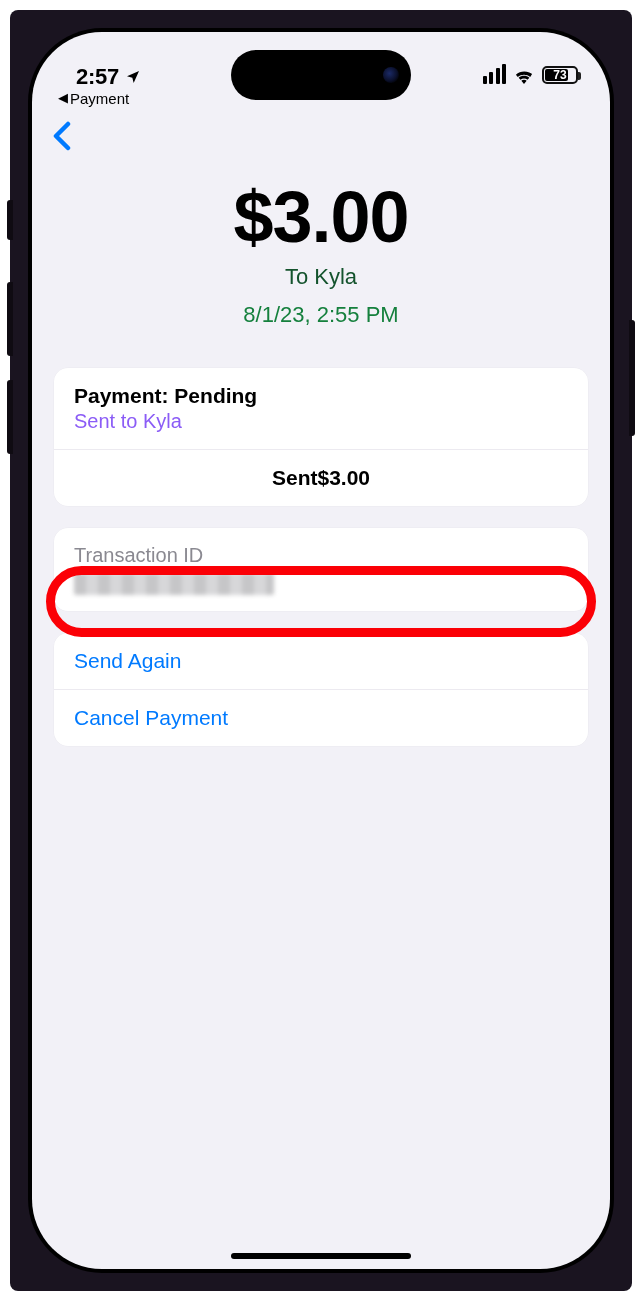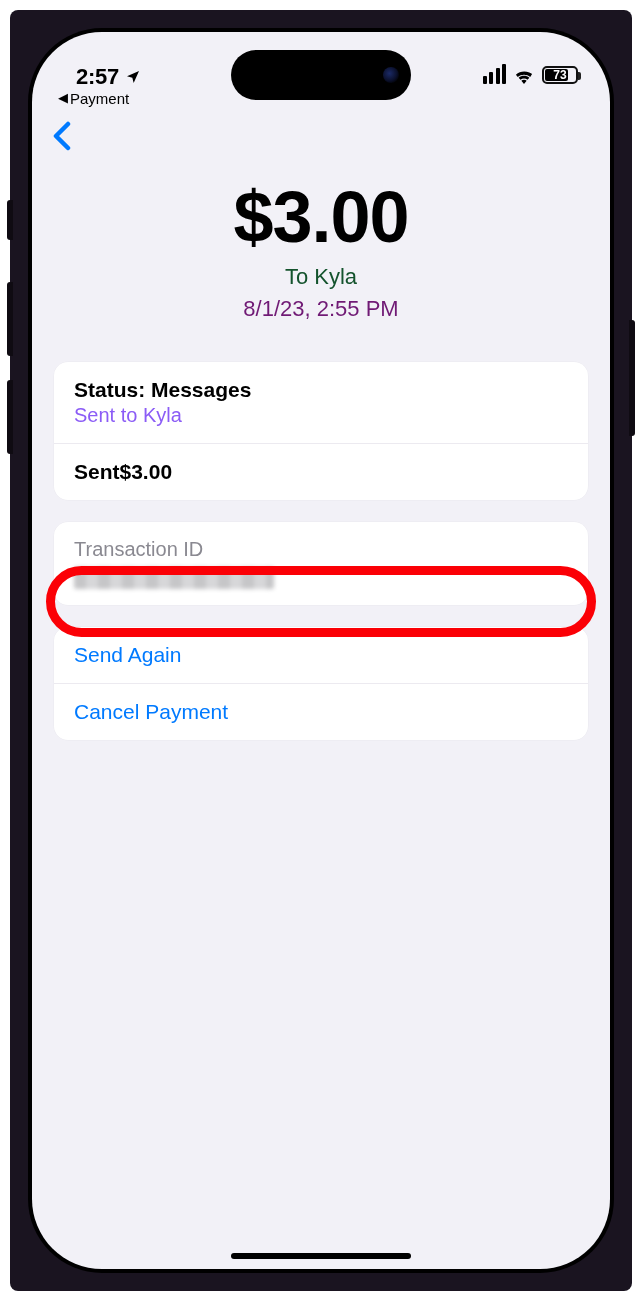--- a/index.html
+++ b/index.html
@@ -79,32 +79,32 @@
   
   .nav {
     height:52px; display:flex; align-items:center; padding-left:20px;
     margin-top:22px;
   }
   .back-chevron { color:#007aff; }
   
   .amount-block { text-align:center; margin-top:12px; }
   .amount { font-size:72px; font-weight:700; letter-spacing:-1px; color:#000; }
   .subline { color:#14532d; font-size:22px; margin-top:6px; }
-  .subline2 { color:#701a75; font-size:22px; margin-top:6px; }
+  .subline2 { color:#15803d; font-size:22px; margin-top:12px; }
   
   .content { padding:0 22px; margin-top:40px; }
   .card {
     background:#fff; border-radius:14px; margin-bottom:22px;
     box-shadow:0 0 0 0.5px rgba(0,0,0,0.03);
   }
   .row { padding:16px 20px; }
   .row + .row { border-top:1px solid #eceaf0; }
   .status-line { font-size:21px; font-weight:600; color:#000; }
   .status-sub  { font-size:20px; color:#8b5cf6; margin-top:2px; }
-  .sent-row { display:flex; justify-content:flex-start; align-items:center; font-size:21px; font-weight:600; color:#000;}
+  .sent-row { display:flex; justify-content:center; align-items:center; font-size:21px; font-weight:600; color:#000;}
   .link-row { font-size:21px; color:#007aff; font-weight:400; }
   .txid-label { font-size:20px; color:#8a8991; }
   .txid-value { margin-top:6px; height:22px; width:200px;
                 background:repeating-linear-gradient(90deg,#c6c6c8 0 12px,#d7d7d9 12px 24px);
                 filter:blur(2px); border-radius:2px;}
   
   .highlight {
     position:absolute;
     border:9px solid #fb0006;
     border-radius:38px;
@@ -170,21 +170,21 @@
       <div class="amount-block">
         <div class="amount">$3.00</div>
         <div class="subline">To Kyla</div>
         <div class="subline2">8/1/23, 2:55 PM</div>
       </div>
 
       <div class="content">
 
         <div class="card">
           <div class="row">
-            <div class="status-line">Status: Messages</div>
+            <div class="status-line">Payment: Pending</div>
             <div class="status-sub">Sent to Kyla</div>
           </div>
           <div class="row sent-row">
             <span>Sent</span>
             <span>$3.00</span>
           </div>
         </div>
 
         <div class="card">
           <div class="row">

